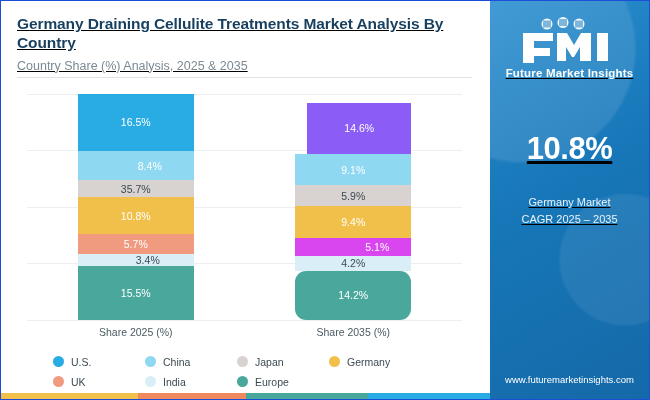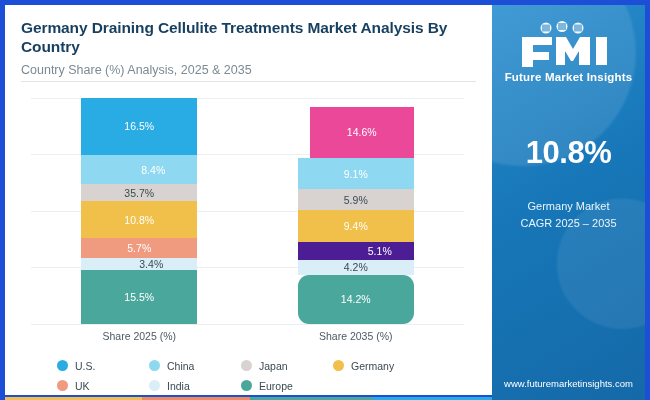--- a/index.html
+++ b/index.html
@@ -4,24 +4,25 @@
 <style>
   html,body{margin:0;padding:0;}
   body{
     width:650px;height:400px;overflow:hidden;
     font-family:"Liberation Sans", sans-serif;
     background:#ffffff;
     position:relative;
   }
   .page{
     position:absolute;inset:0;
-    border:5px solid #1d4ed8;
+    border:1px solid #1d4ed8;
     box-sizing:border-box;
     background:#fff;
     display:flex;
+    text-decoration:underline;
   }
   
   .left{
     position:relative;
     width:489px;height:398px;
     box-sizing:border-box;
     padding:14px 16px 0 16px;
     display:flex;flex-direction:column;
   }
   .title{
@@ -189,33 +190,33 @@
                 <span>5.7%</span>
               </div>
               <div class="seg dark" style="background: rgb(217, 238, 247); flex: 3.4 0 0px; padding-left: 24px;">
                 <span>3.4%</span>
               </div>
               <div class="seg" style="background: rgb(74, 167, 156); flex: 15.5 0 0px;">
                 <span>15.5%</span>
               </div>
             </div>
             <div class="barcol" style="height: 95.8589%;">
-              <div class="seg" style="background: #ec4899; flex: 14.6 0 0px; margin-left: 12px;">
+              <div class="seg" style="background: #8b5cf6; flex: 14.6 0 0px; margin-left: 12px;">
                 <span>14.6%</span>
               </div>
               <div class="seg" style="background: rgb(143, 216, 242); flex: 9.1 0 0px;">
                 <span>9.1%</span>
               </div>
               <div class="seg dark" style="background: rgb(216, 211, 209); flex: 5.9 0 0px;">
                 <span>5.9%</span>
               </div>
               <div class="seg" style="background: rgb(240, 192, 74); flex: 9.4 0 0px;">
                 <span>9.4%</span>
               </div>
-              <div class="seg" style="background: #4c1d95; flex: 5.1 0 0px; padding-left: 48px;">
+              <div class="seg" style="background: #d946ef; flex: 5.1 0 0px; padding-left: 48px;">
                 <span>5.1%</span>
               </div>
               <div class="seg dark" style="background: rgb(217, 238, 247); flex: 4.2 0 0px;">
                 <span>4.2%</span>
               </div>
               <div class="seg" style="background: rgb(74, 167, 156); flex: 14.2 0 0px; border-radius: 11px;">
                 <span>14.2%</span>
               </div>
             </div>
           </div>

